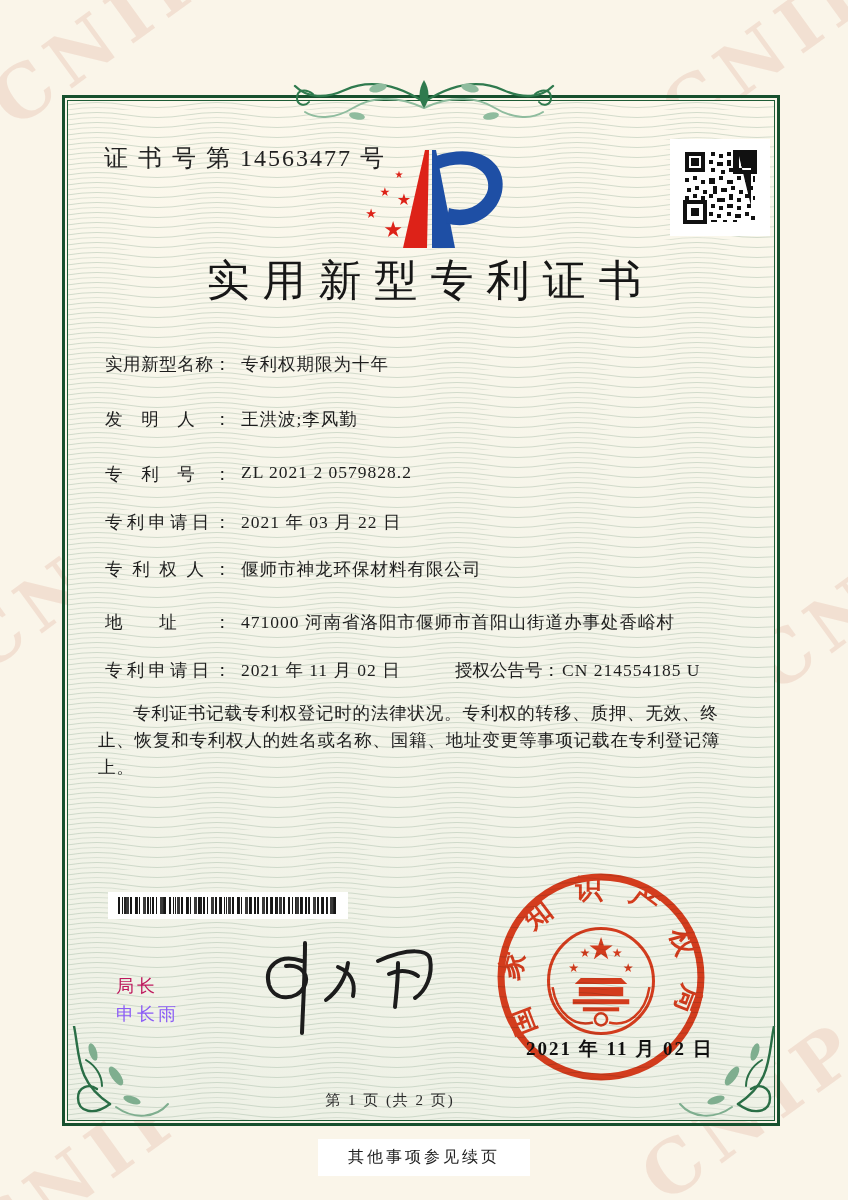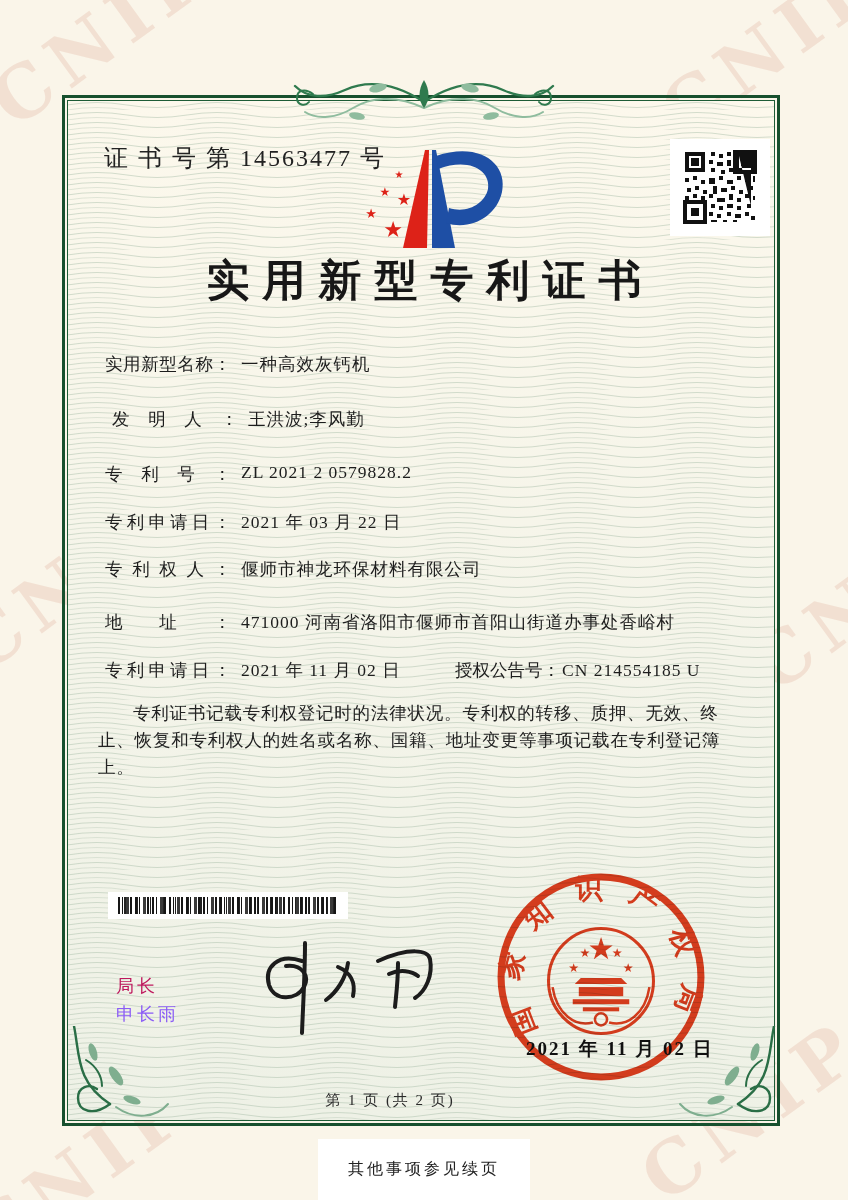--- a/index.html
+++ b/index.html
@@ -26,21 +26,21 @@
   }
   .inner-bg{
     position:absolute;left:67px;top:100px;width:708px;height:1021px;
     background:linear-gradient(180deg,#fcf8ec 0%,#f4f4e9 55%,#eef1e6 100%);
   }
   .guilloche{position:absolute;left:67px;top:100px;width:708px;height:1021px;opacity:.55;}
   
   .cert-no{position:absolute;left:104px;top:142px;font-size:24px;letter-spacing:2px;color:#222;}
   .title{
     position:absolute;left:0;top:252px;width:848px;text-align:center;
-    font-size:43px;font-weight:bold;letter-spacing:13px;text-indent:13px;color:#171717;
+    font-size:43px;font-weight:normal;letter-spacing:13px;text-indent:13px;color:#171717;
   }
   .fields{position:absolute;left:105px;top:352px;width:660px;font-size:17.5px;}
   .f-row{position:absolute;left:0;white-space:nowrap;}
   .f-label{
     display:inline-block;width:126px;text-align:justify;text-align-last:justify;
     vertical-align:top;letter-spacing:0;
   }
   .f-value{margin-left:10px;letter-spacing:1px;}
   .f-pair2{position:absolute;left:350px;top:0;}
   .body-text{
@@ -62,21 +62,21 @@
     font-family:"Liberation Sans","DejaVu Sans",sans-serif;}
   .director-name{position:absolute;left:116px;top:1002px;font-size:18px;letter-spacing:3px;color:#8b5cf6;
     font-family:"Liberation Sans","DejaVu Sans",sans-serif;}
   
   .seal{position:absolute;left:494px;top:870px;width:214px;height:214px;mix-blend-mode:multiply;opacity:.95;}
   .seal-date{position:absolute;left:526px;top:1036px;font-size:19px;letter-spacing:2px;color:#101010;font-weight:bold;}
   
   .page-info{position:absolute;left:0;top:1091px;width:780px;text-align:center;font-size:15px;letter-spacing:2px;color:#2a2a2a;}
   .cont-box{
     position:absolute;left:50%;top:1139px;transform:translateX(-50%);
-    background:#ffffff;padding:20px 30px;font-size:16px;letter-spacing:3px;color:#222;white-space:nowrap;
+    background:#ffffff;padding:8px 30px;font-size:16px;letter-spacing:3px;color:#222;white-space:nowrap;
   }
   
   .logo{position:absolute;left:348px;top:136px;width:172px;height:122px;}
   .qr-patch{position:absolute;left:670px;top:139px;width:100px;height:97px;background:#ffffff;}
   .qr{position:absolute;left:13px;top:11px;width:74px;height:74px;}
   .ornament-top{position:absolute;left:283px;top:74px;width:282px;height:54px;}
   .flourish-bl{position:absolute;left:66px;top:1026px;width:112px;height:100px;}
   .flourish-br{position:absolute;left:670px;top:1026px;width:112px;height:100px;transform:scale(-1,1);}
 </style>
 </head>
@@ -171,23 +171,23 @@
       <rect x="8" y="58" width="8" height="8"></rect>
       <path d="M28 2h4v4h-4z M36 4h4v4h-4z M44 2h4v4h-4z M26 10h4v4h-4z M34 12h6v4h-6z M44 10h4v6h-4z M28 18h4v4h-4z M38 20h4v4h-4z M46 18h4v4h-4z M2 28h4v4H2z M10 26h4v4h-4z M18 30h4v4h-4z M26 28h6v6h-6z M36 26h4v4h-4z M44 30h6v4h-6z M54 26h4v4h-4z M62 28h4v4h-4z M70 26h2v6h-2z M4 38h4v4H4z M12 36h4v4h-4z M20 40h4v4h-4z M30 36h4v8h-4z M38 38h6v4h-6z M48 36h4v4h-4z M56 40h4v4h-4z M64 36h6v4h-6z M2 46h4v4H2z M10 44h4v4h-4z M18 46h4v4h-4z M26 44h4v4h-4z M34 48h8v4h-8z M46 44h4v6h-4z M54 48h4v4h-4z M62 44h4v4h-4z M70 46h2v4h-2z M28 54h4v4h-4z M36 56h4v4h-4z M44 54h6v4h-6z M54 56h4v4h-4z M64 54h4v4h-4z M26 62h4v4h-4z M34 64h4v4h-4z M44 62h4v4h-4z M52 64h6v4h-6z M62 62h4v4h-4z M68 66h4v4h-4z M28 70h6v2h-6z M40 70h4v2h-4z M50 70h4v2h-4z"></path>
     </g>
   </svg>
 </div>
 
 <div class="title">实用新型专利证书</div>
 
 <div class="fields">
   <div class="f-row" style="top:0;">
-    <span class="f-label">实用新型名称：</span><span class="f-value">一种高效灰钙机</span>
-  </div>
-  <div class="f-row" style="top:55px;margin-left:7px;">
+    <span class="f-label">实用新型名称：</span><span class="f-value">专利权期限为十年</span>
+  </div>
+  <div class="f-row" style="top:55px;">
     <span class="f-label">发明人：</span><span class="f-value">王洪波;李风勤</span>
   </div>
   <div class="f-row" style="top:110px;">
     <span class="f-label">专利号：</span><span class="f-value">ZL 2021 2 0579828.2</span>
   </div>
   <div class="f-row" style="top:158px;">
     <span class="f-label">专利申请日：</span><span class="f-value">2021 年 03 月 22 日</span>
   </div>
   <div class="f-row" style="top:205px;">
     <span class="f-label">专利权人：</span><span class="f-value">偃师市神龙环保材料有限公司</span>

